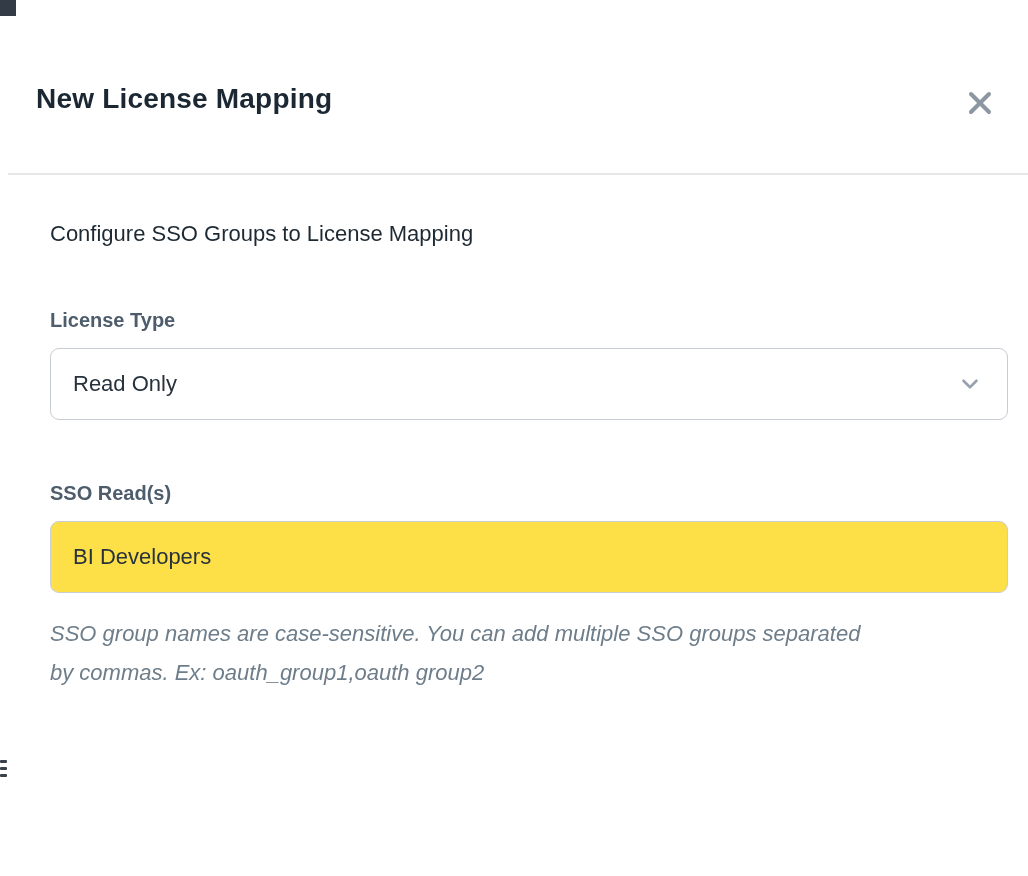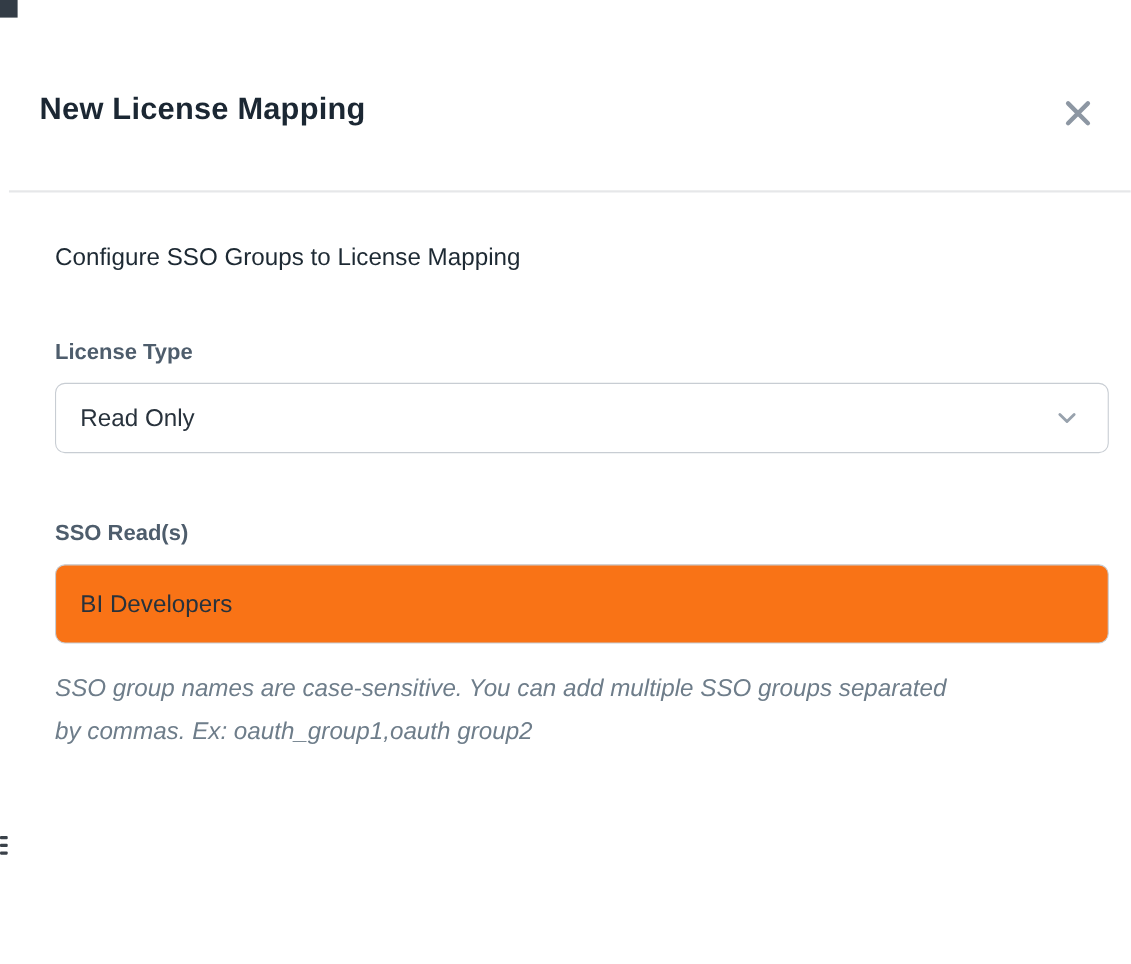--- a/index.html
+++ b/index.html
@@ -87,21 +87,21 @@
   .field-label {
     display: block;
     margin-top: 62px;
     font-size: 20px;
     font-weight: 700;
     color: #4e5d6c;
   }
 
   .select-box {
     margin-top: 16px;
-    height: 64px;
+    height: 72px;
     border: 1px solid #c8cdd3;
     border-radius: 9px;
     display: flex;
     align-items: center;
     justify-content: space-between;
     padding: 0 24px 0 22px;
     box-sizing: border-box;
     cursor: pointer;
     background: #ffffff;
   }
@@ -115,21 +115,21 @@
     width: 100%;
     height: 72px;
     border: 1px solid #c8cdd3;
     border-radius: 9px;
     box-sizing: border-box;
     padding: 0 22px;
     font-size: 22px;
     color: #28323c;
     font-family: "Liberation Sans", sans-serif;
     outline: none;
-    background: #f97316;
+    background: #fde047;
   }
 
   .help-text {
     margin: 22px 0 0 0;
     max-width: 830px;
     font-size: 22px;
     line-height: 1.75;
     color: #6e7d8a;
     font-style: italic;
   }

